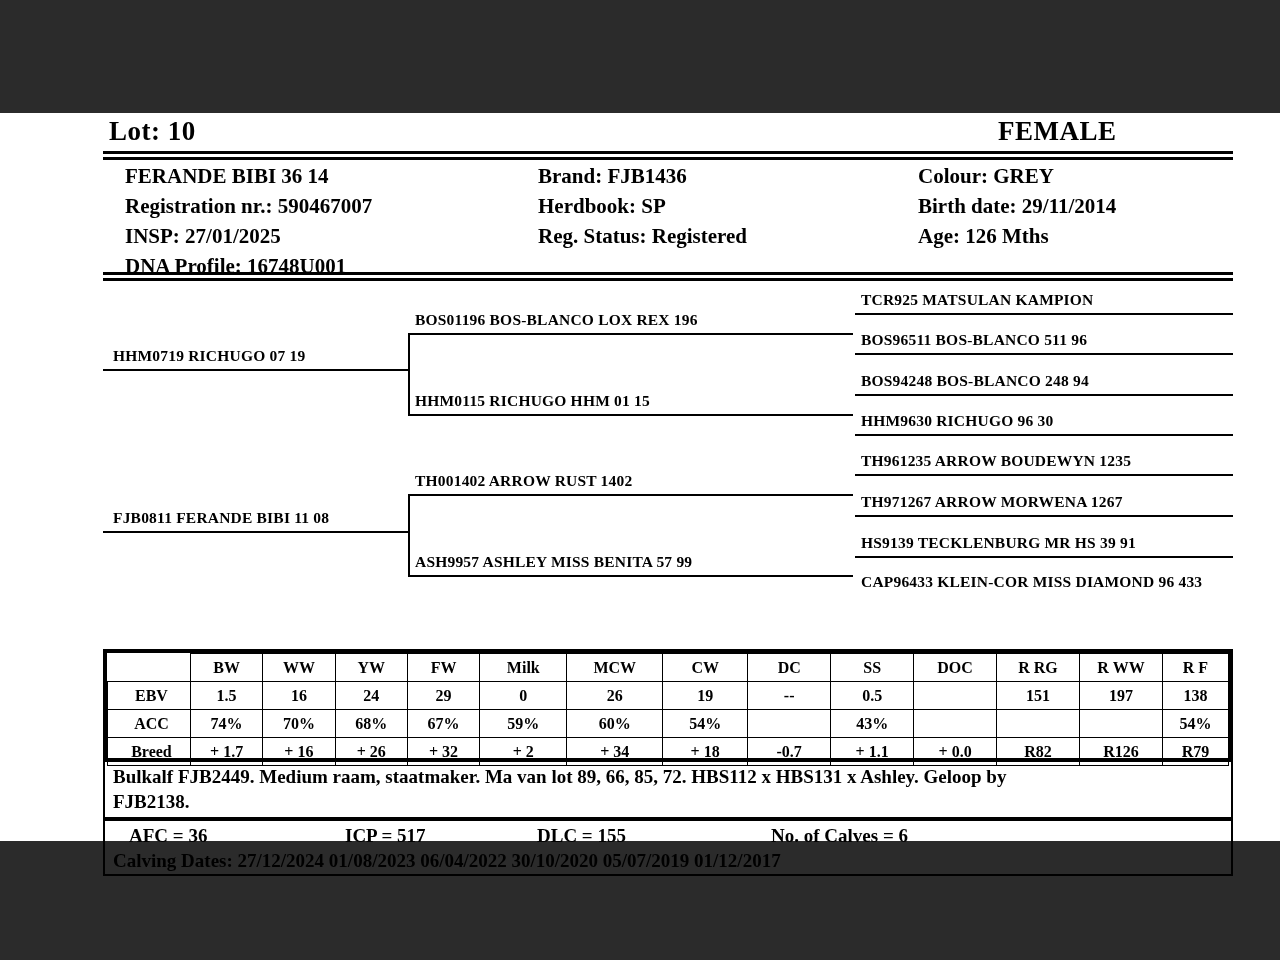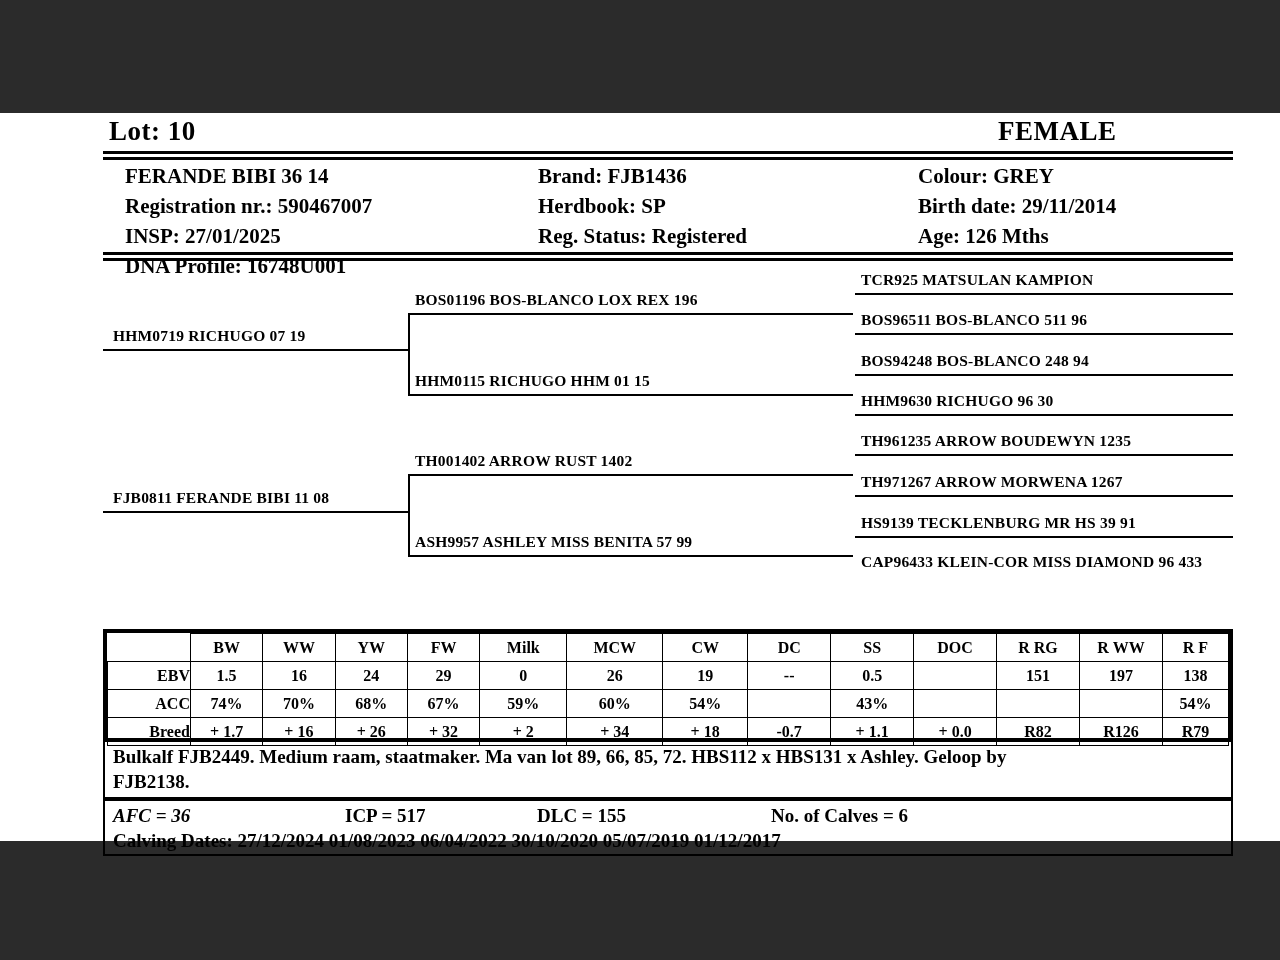--- a/index.html
+++ b/index.html
@@ -54,21 +54,21 @@
   }
   .rule-double {
     border-top: 3px solid #000;
     border-bottom: 3px solid #000;
     height: 3px;
     margin: 0;
   }
 
   .idblock {
     position: relative;
-    height: 92px;
+    height: 112px;
     font-size: 21px;
     font-weight: bold;
   }
   .idblock .row {
     position: absolute;
     width: 100%;
     height: 30px;
   }
   .idblock .c1 { position: absolute; left: 22px; }
   .idblock .c2 { position: absolute; left: 435px; }
@@ -112,21 +112,21 @@
     table-layout: fixed;
   }
   table.ebv td, table.ebv th {
     border: 1.5px solid #000;
     text-align: center;
     padding: 0;
     height: 27px;
     font-weight: bold;
   }
   table.ebv td.rowhead, table.ebv th.rowhead {
-    text-align: right;
+    text-align: center;
     padding-left: 5px;
   }
   table.ebv .corner { border-left: none; border-top: none; }
 
   
   .notes {
     position: relative;
     border: 2px solid #000;
     border-top: none;
     box-sizing: border-box;
@@ -139,21 +139,21 @@
   .stats {
     position: relative;
     border: 2px solid #000;
     border-top: 2px solid #000;
     box-sizing: border-box;
     height: 57px;
     font-size: 19px;
     font-weight: bold;
     line-height: 25px;
   }
-  .stats .s1 { position: absolute; left: 8px;  top: 2px; font-style: italic; }
+  .stats .s1 { position: absolute; left: 24px;  top: 2px; }
   .stats .s2 { position: absolute; left: 240px; top: 2px; }
   .stats .s3 { position: absolute; left: 432px; top: 2px; }
   .stats .s4 { position: absolute; left: 666px; top: 2px; }
   .stats .s5 { position: absolute; left: 8px;  top: 27px; }
 </style>
 </head>
 <body>
 
 <div class="page">
   <div class="sheet">

